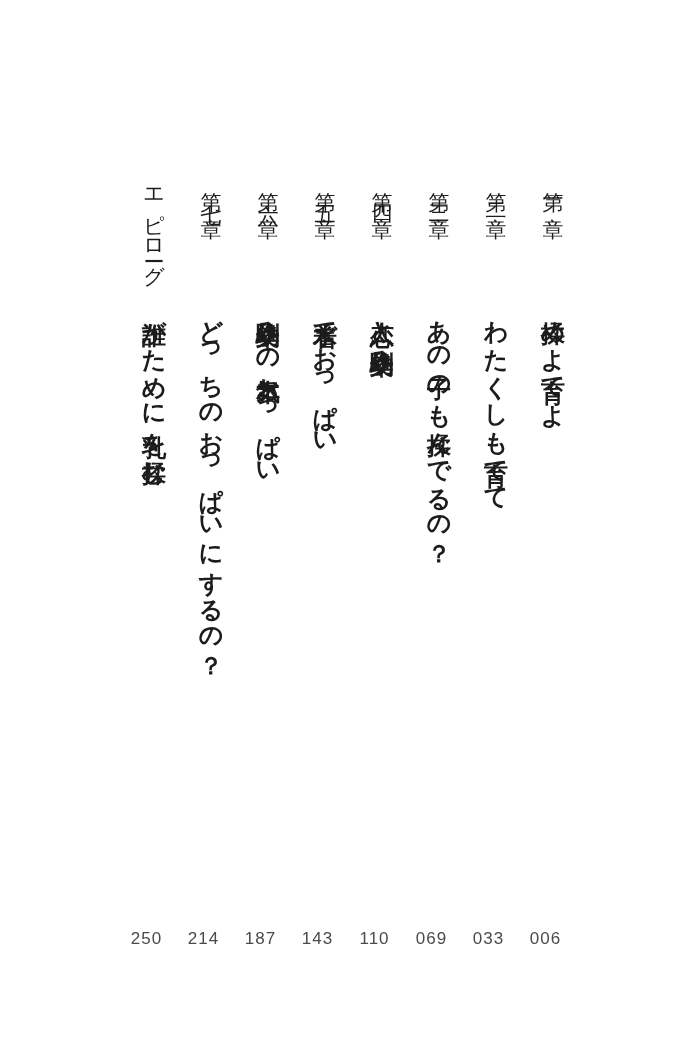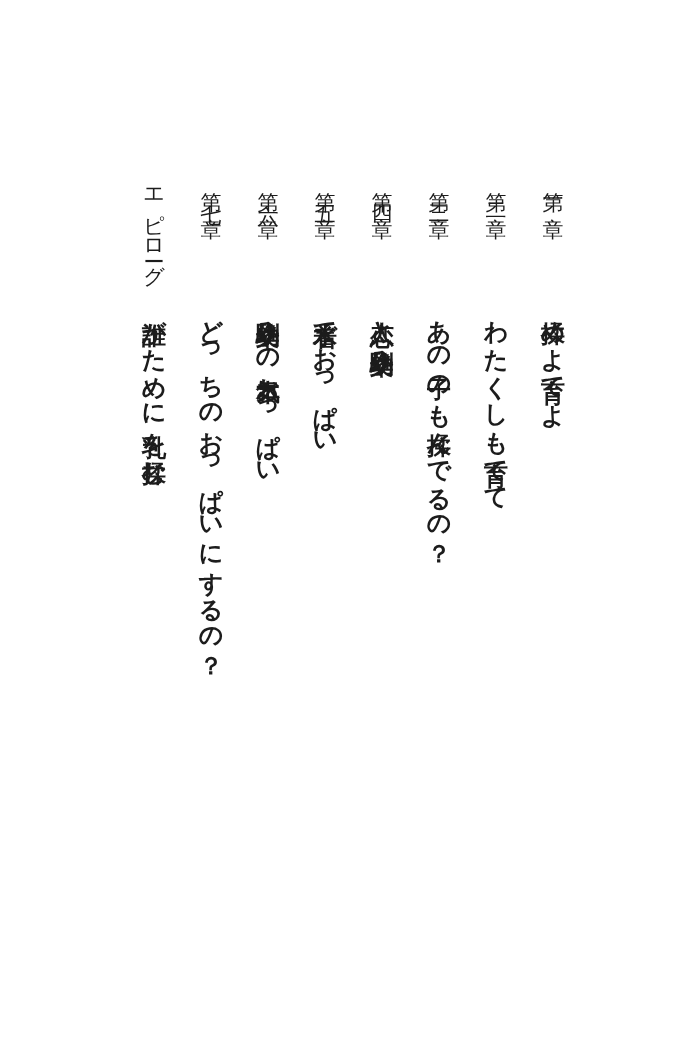--- a/index.html
+++ b/index.html
@@ -99,14 +99,24 @@
     <div class="toc-col">
       <span class="chapter-label">第七章</span><span class="chapter-title">どっちのおっぱいにするの？</span>
     </div>
 
     <div class="toc-col epilogue">
       <span class="chapter-label">エピローグ</span><span class="chapter-title">誰がために乳を揉む</span>
     </div>
 
   </div>
 
+  <div class="page-numbers">
+    <span class="page-number">250</span>
+    <span class="page-number">214</span>
+    <span class="page-number">187</span>
+    <span class="page-number">143</span>
+    <span class="page-number">110</span>
+    <span class="page-number">069</span>
+    <span class="page-number">033</span>
+    <span class="page-number">006</span>
+  </div>
 
 </div>
 
 </body></html>

